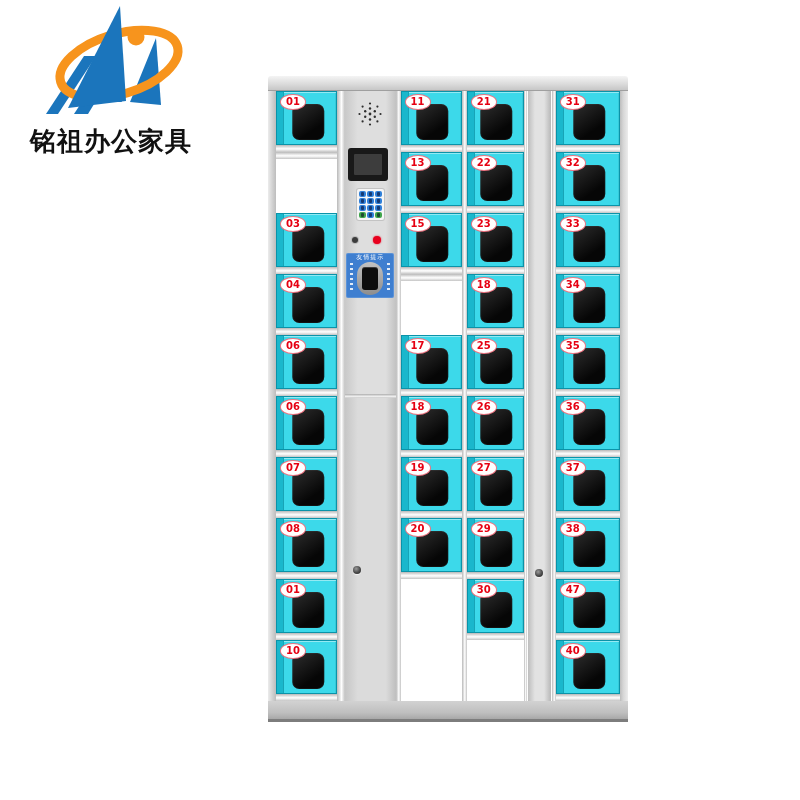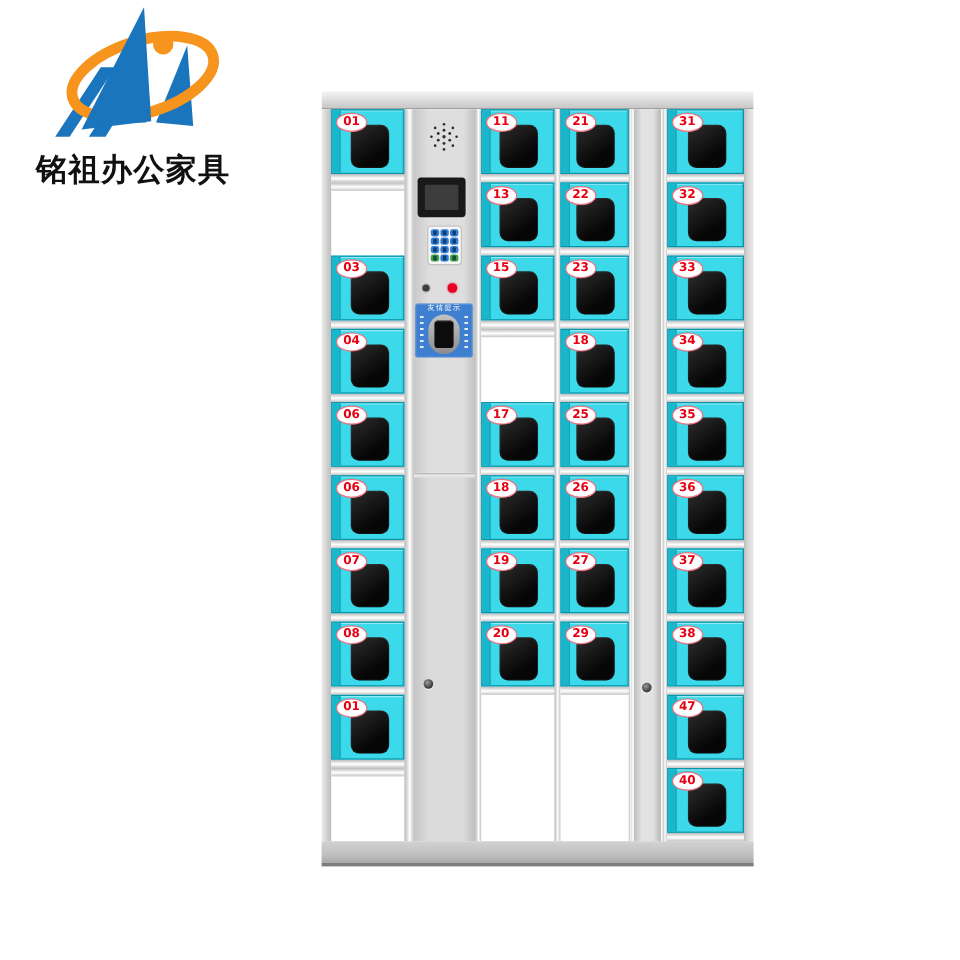--- a/index.html
+++ b/index.html
@@ -201,20 +201,24 @@
          <div class="rail"></div>
        </div>
         <div class="slot">
          <div class="door">
            <span class="badge">01</span>
            <span class="win"></span>
          </div>
          <div class="rail"></div>
        </div>
         <div class="slot">
+         <div class="door">
+           <span class="badge">10</span>
+           <span class="win"></span>
+         </div>
          <div class="rail"></div>
        </div>
       </div>
 
     <div class="mullion m-a"></div>
 
     <div class="control-col">
       <div class="panel-section">
         <svg class="speaker" width="30" height="30" viewBox="0 0 30 30">
           <g fill="#2e2e2e">
@@ -380,20 +384,27 @@
          </div>
          <div class="rail"></div>
        </div>
         <div class="slot">
          <div class="door">
            <span class="badge">29</span>
            <span class="win"></span>
          </div>
          <div class="rail"></div>
        </div>
+        <div class="slot">
+         <div class="door">
+           <span class="badge">30</span>
+           <span class="win"></span>
+         </div>
+         <div class="rail"></div>
+       </div>
       </div>
 
     <div class="mullion m-c"></div>
 
     <div class="divider">
       <span class="keyhole"></span>
     </div>
 
     <div class="mullion m-d"></div>
 

